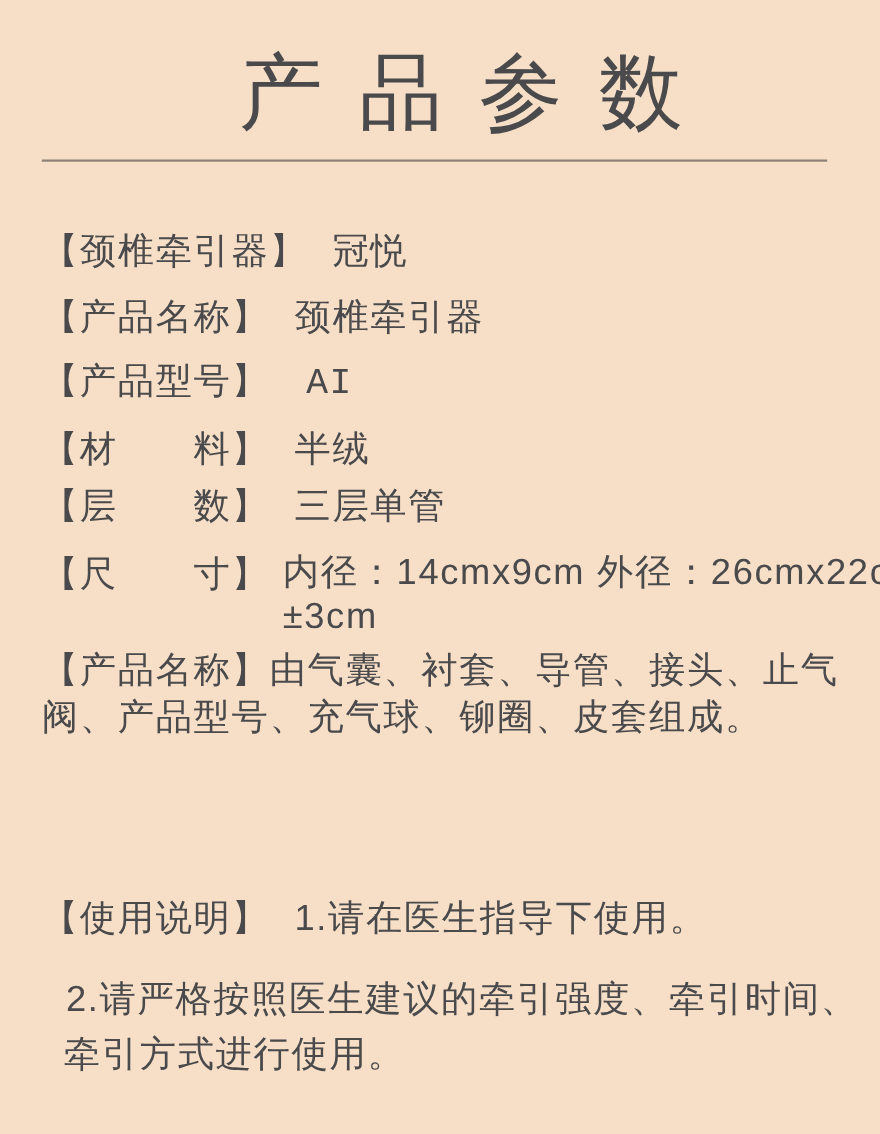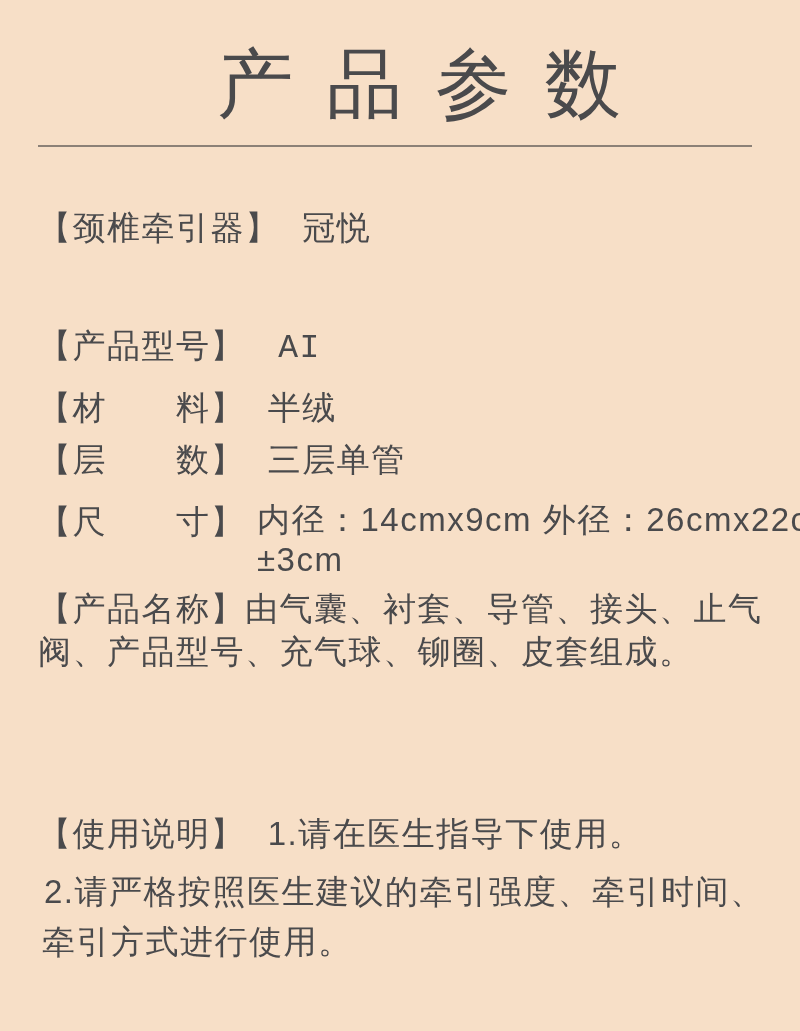--- a/index.html
+++ b/index.html
@@ -66,21 +66,21 @@
   .r5  { top: 438px; }
   .r6  { top: 500px; display: flex; align-items: flex-start; }
   .r6 .spec-value { line-height: 40px; }
   .r7  { top: 587px; width: 737px; white-space: normal; line-height: 43px; }
   .r7 .spec-label, .r7 .spec-value { display: inline; margin-left: 0; }
   .r8  { top: 690px; }
   .r9  { top: 755px; }
   .r10 { top: 812px; }
   .usage-line {
     position: absolute;
-    margin: 0;
+    margin: 16px;
     font-size: 33px;
     line-height: 44px;
     letter-spacing: 1.5px;
     white-space: nowrap;
   }
   .r11 { top: 870px; left: 44px; }
   .r12 { top: 920px; left: 42px; text-align: center; }
   .value-line { display: block; }
 </style>
 </head>
@@ -90,20 +90,24 @@
 
   <h1 class="page-title">产 品 参 数</h1>
 
   <div class="divider"></div>
 
   <div class="spec-row r1">
     <span class="spec-label">【颈椎牵引器】</span>
     <span class="spec-value">冠悦</span>
   </div>
 
+  <div class="spec-row r2">
+    <span class="spec-label">【产品名称】</span>
+    <span class="spec-value">颈椎牵引器</span>
+  </div>
 
   <div class="spec-row r3">
     <span class="spec-label">【产品型号】</span>
     <span class="spec-value">AI</span>
   </div>
 
   <div class="spec-row r4">
     <span class="spec-label">【材　　料】</span>
     <span class="spec-value">半绒</span>
   </div>

